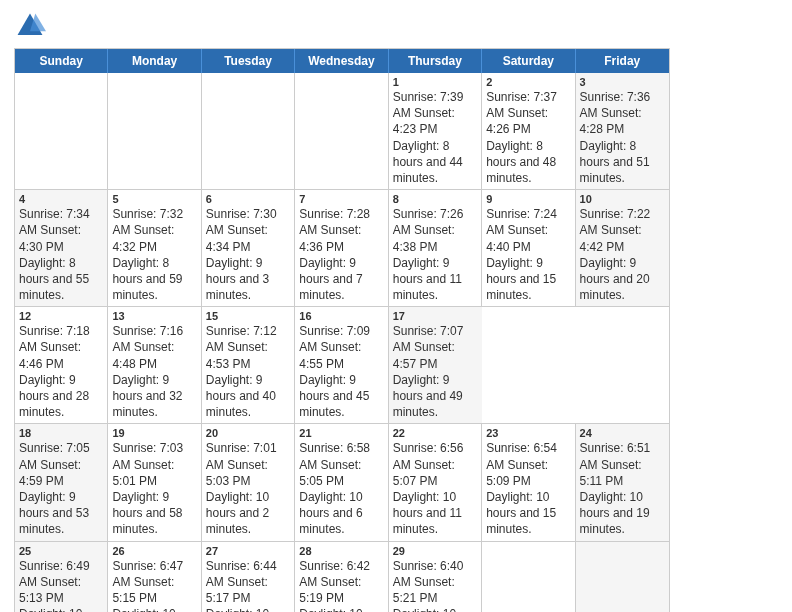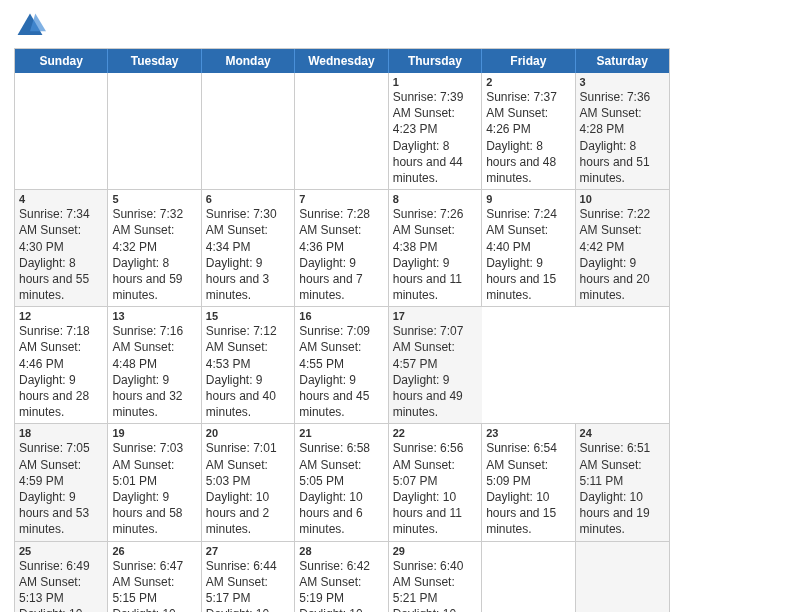--- a/index.html
+++ b/index.html
@@ -125,26 +125,26 @@
     </div>
     <div class="header-right">
       <div class="month-title"></div>
       <div class="subtitle"></div>
     </div>
   </div>
 
   <div class="calendar">
     <div class="cal-header">
     <div class="cal-header-cell">Sunday</div>
+        <div class="cal-header-cell">Monday</div>
         <div class="cal-header-cell">Tuesday</div>
-        <div class="cal-header-cell">Monday</div>
         <div class="cal-header-cell">Wednesday</div>
         <div class="cal-header-cell">Thursday</div>
+        <div class="cal-header-cell">Saturday</div>
         <div class="cal-header-cell">Friday</div>
-        <div class="cal-header-cell">Saturday</div>
       </div>
     <div class="cal-body">
     <div class="cal-row">
           <div class="cal-cell empty"></div>
           <div class="cal-cell empty"></div>
           <div class="cal-cell empty"></div>
           <div class="cal-cell empty"></div>
           <div class="cal-cell">
             <span class="day-number">1</span>
             <div class="cell-text">Sunrise: 7:39 AM

